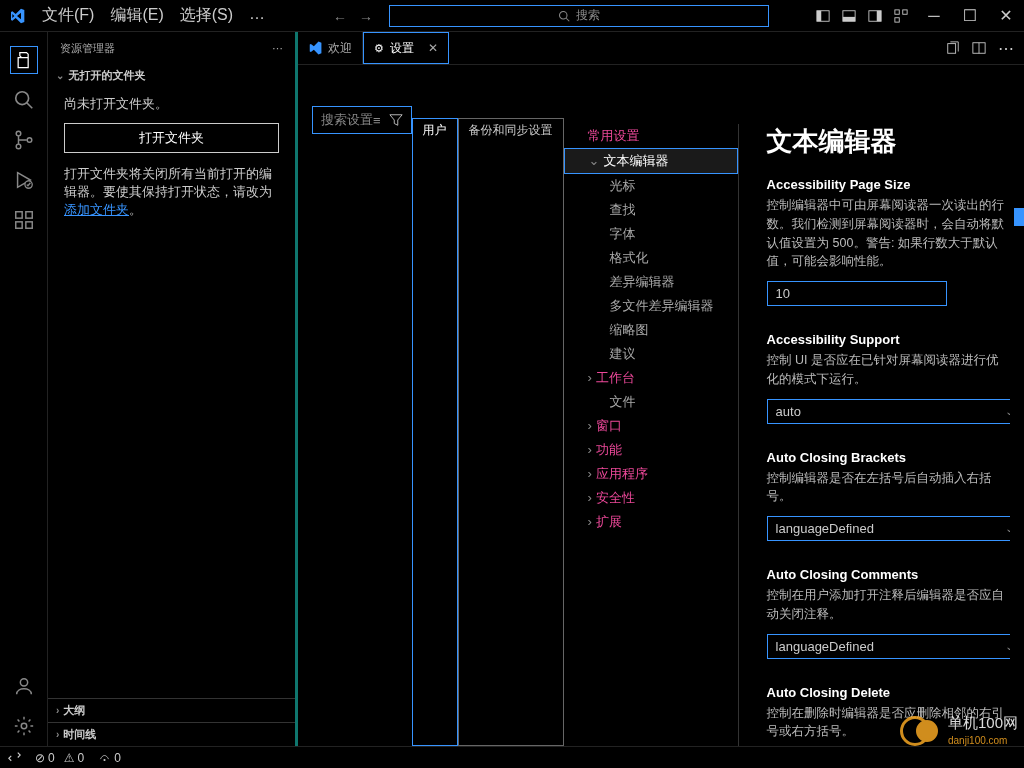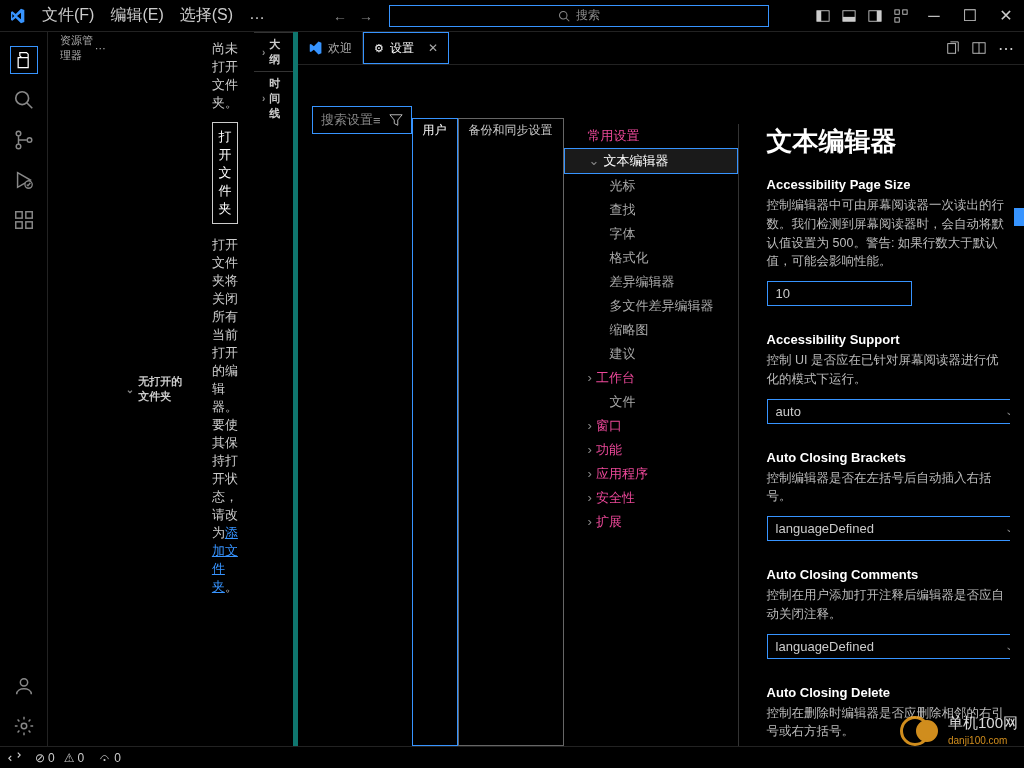--- a/index.html
+++ b/index.html
@@ -21,21 +21,21 @@
 
 .main { display: flex; height: 714px; }
 
 .activitybar { width: 48px; background: #000; border-right: 1px solid #222; display: flex; flex-direction: column; align-items: center; padding-top: 8px; }
 .activitybar .ab-item { width: 48px; height: 40px; display: flex; align-items: center; justify-content: center; cursor: pointer; color: #888; position: relative; }
 .activitybar .ab-item.active { color: #fff; }
 .activitybar .ab-item.active .ab-icon-box { border: 1px solid #3794ff; }
 .ab-icon-box { width: 28px; height: 28px; display: flex; align-items: center; justify-content: center; }
 .activitybar .bottom { margin-top: auto; margin-bottom: 8px; }
 
-.sidebar { width: 250px; background: #000; border-right: 5px solid #0f766e; display: flex; flex-direction: row; justify-content: flex-end; }
+.sidebar { width: 250px; background: #000; border-right: 3px solid #0f766e; display: flex; flex-direction: column; justify-content: flex-end; }
 .sidebar-header { height: 32px; display: flex; align-items: center; justify-content: space-between; padding: 0 12px; font-size: 11px; color: #aaa; }
 .sidebar-section-title { padding: 4px 8px; font-size: 11px; font-weight: bold; color: #ccc; display: flex; align-items: center; gap: 4px; cursor: pointer; }
 .sidebar-body { padding: 8px 16px; font-size: 13px; color: #ccc; flex: 1; }
 .sidebar-body p { margin-bottom: 10px; }
 .open-folder-btn { width: 100%; border: 1px solid #ccc; background: transparent; color: #fff; padding: 5px 0; font-size: 13px; cursor: pointer; margin-bottom: 12px; }
 .sidebar-body a { color: #3794ff; text-decoration: underline; cursor: pointer; }
 .sidebar-footer .section { border-top: 1px solid #333; padding: 4px 8px; font-size: 11px; font-weight: bold; display: flex; align-items: center; gap: 4px; cursor: pointer; }
 
 .editor { flex: 1; background: #000; display: flex; flex-direction: column; position: relative; gap: 31px; }
 .tabs { height: 33px; display: flex; background: #000; border-bottom: 1px solid #222; }
@@ -55,21 +55,21 @@
 .toc-item.lvl1 { padding-left: 46px; color: #aaa; }
 .toc-item.expandable::before { content: "›"; display: inline-block; margin-right: 4px; color: #888; }
 .toc-item.expanded::before { content: "⌄"; display: inline-block; margin-right: 4px; color: #888; }
 .toc-item.active { background: #1a1a1a; border: 1px solid #3794ff; color: #fff; }
 
 .settings-content { flex: 1; padding-left: 28px; overflow-y: auto; }
 .settings-content h1 { font-size: 26px; font-weight: bold; color: #fff; margin-bottom: 18px; }
 .setting { margin-bottom: 26px; }
 .setting-title { font-size: 13px; font-weight: bold; color: #fff; margin-bottom: 4px; }
 .setting-desc { font-size: 12.5px; color: #bbb; margin-bottom: 10px; line-height: 1.5; }
-.setting-input { border: 1px solid #3794ff; background: #000; color: #ccc; padding: 4px 8px; font-size: 13px; width: 145px; }
+.setting-input { border: 1px solid #3794ff; background: #000; color: #ccc; padding: 4px 8px; font-size: 13px; width: 180px; }
 .setting-select { border: 1px solid #3794ff; background: #000; color: #ccc; padding: 4px 8px; font-size: 13px; width: 256px; display: flex; justify-content: space-between; align-items: center; cursor: pointer; }
 
 .scroll-indicator { position: absolute; right: 0; top: 176px; width: 10px; height: 18px; background: #3794ff; }
 
 .statusbar { height: 22px; background: #000; border-top: 1px solid #222; display: flex; align-items: center; padding: 0 8px; font-size: 12px; color: #ccc; gap: 14px; }
 .statusbar .sb-item { display: flex; align-items: center; gap: 3px; cursor: pointer; }
 
 .watermark { position: absolute; right: 6px; bottom: 19px; display: flex; align-items: center; gap: 4px; opacity: 0.85; }
 .wm-circles { position: relative; width: 44px; height: 36px; }
 .wm-c { position: absolute; border: 3px solid #f5a623; border-radius: 50%; }

